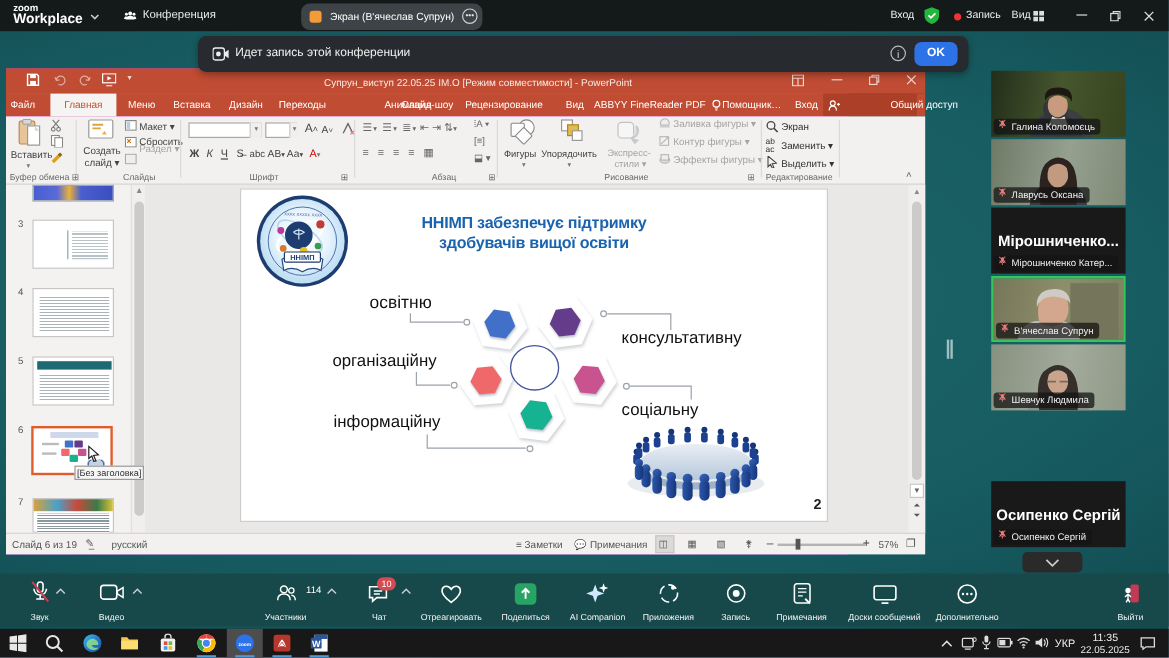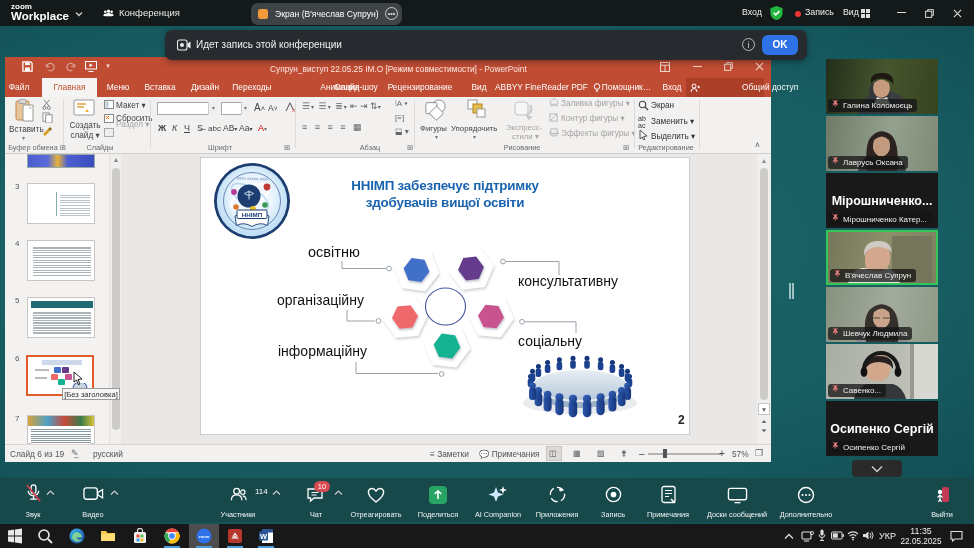--- a/index.html
+++ b/index.html
@@ -281,21 +281,21 @@
         <path d="M7 7 L10 10" stroke="#444" stroke-width="1.3"></path>
       </svg>
     <div class="rtxt" style="left:646px;top:4px;color:#333">Экран</div>
     <div class="rtxt" style="left:633px;top:18px;font-size:7px;color:#333">ab<br>ac</div>
     <div class="rtxt" style="left:646px;top:19px;color:#333">Заменить ▾</div>
     <svg class="abs" style="left:634px;top:33px;width:9px;height:10px" viewBox="0 0 9 10">
         <path d="M1 0 L8 6 L4.5 6.5 L6 10 L4.5 10 L3 7 L1 9 Z" fill="none" stroke="#444" stroke-width=".9"></path>
       </svg>
     <div class="rtxt" style="left:646px;top:34px;color:#333">Выделить ▾</div>
     <div class="rlabel" style="left:2px;width:60px;">Буфер обмена ⊞</div>
-    <div class="rlabel" style="left:72px;width:46px;">Слайды</div>
+    <div class="rlabel" style="left:88px;width:46px;">Слайды</div>
     <div class="rlabel" style="left:180px;width:70px;">Шрифт</div>
     <div class="rlabel" style="left:255px;width:30px;text-align:right;">⊞</div>
     <div class="rlabel" style="left:330px;width:70px;">Абзац</div>
     <div class="rlabel" style="left:378px;width:30px;text-align:right;">⊞</div>
     <div class="rlabel" style="left:482px;width:70px;">Рисование</div>
     <div class="rlabel" style="left:588px;width:36px;text-align:right;">⊞</div>
     <div class="rlabel" style="left:628px;width:66px;">Редактирование</div>
     <div class="rtxt" style="left:750px;top:44px;color:#555;">˄</div>
   </div>
   <div class="abs" id="pcontent">
@@ -564,35 +564,20 @@
     <svg width="112" height="55" viewBox="0 0 112 55">
       <path d="M30 55 q3 -13 13 -16 l26 0 q10 3 13 16 z" fill="#8d8d8b"></path>
       <path d="M40 55 q-4 -28 6 -34 q9 -7 18 -1 q11 7 8 35 z" fill="#35302c"></path>
       <path d="M48 25 q8 -7 15 0 q3 9 -2 14 q-6 5 -11 0 q-5 -5 -2 -14" fill="#c9a48a"></path>
       <path d="M47 31 h7 m3 0 h7" stroke="#7a6a58" stroke-width="1.4" fill="none"></path>
     </svg>
     <div class="nlabel"><svg class="micico" viewBox="0 0 10 10">
           <use href="#mic"></use>
         </svg>Шевчук Людмила</div>
   </div>
-  <div class="tile" style="top:344px;height:55px;background:linear-gradient(100deg,#a9ada3,#b8bcb2 60%,#c8cac2);">
-    <svg width="112" height="55" viewBox="0 0 112 55">
-      <rect x="84" y="0" width="28" height="55" fill="#d8d8d2"></rect>
-      <rect x="84" y="0" width="4" height="55" fill="#9a9a92"></rect>
-      <path d="M28 55 q3 -12 13 -15 l26 0 q10 3 13 15 z" fill="#35383a"></path>
-      <path d="M41 34 q-4 -20 8 -24 q13 -4 15 10 q2 9 -4 15 q-10 5 -19 -1" fill="#d2a88c"></path>
-      <path d="M39 26 q-2 -14 14 -14 q15 0 14 13 q-2 -6 -14 -7 q-11 0 -14 8" fill="#26211e"></path>
-      <path d="M38 26 a17 17 0 0 1 34 0" stroke="#191919" stroke-width="4" fill="none"></path>
-      <ellipse cx="38" cy="28" rx="3.4" ry="5" fill="#111"></ellipse>
-      <ellipse cx="72" cy="28" rx="3.4" ry="5" fill="#111"></ellipse>
-    </svg>
-    <div class="nlabel"><svg class="micico" viewBox="0 0 10 10">
-          <use href="#mic"></use>
-        </svg>Савенко...</div>
-  </div>
   <div class="tile" style="top:401px;height:55px;background:#191919;">
     <div class="bigname" style="margin-top:21px;">Осипенко Сергій</div>
     <div class="nlabel"><svg class="micico" viewBox="0 0 10 10">
           <use href="#mic"></use>
         </svg>Осипенко Сергій</div>
   </div>
   <div class="abs" style="left:852px;top:460px;width:50px;height:17px;background:#2a2a2a;border-radius:4px;">
     <svg style="position:absolute;left:19px;top:5px;width:12px;height:8px;" viewBox="0 0 12 8">
         <path d="M1 1.5 L6 6.5 L11 1.5" stroke="#ccc" stroke-width="1.5" fill="none"></path>
       </svg>

